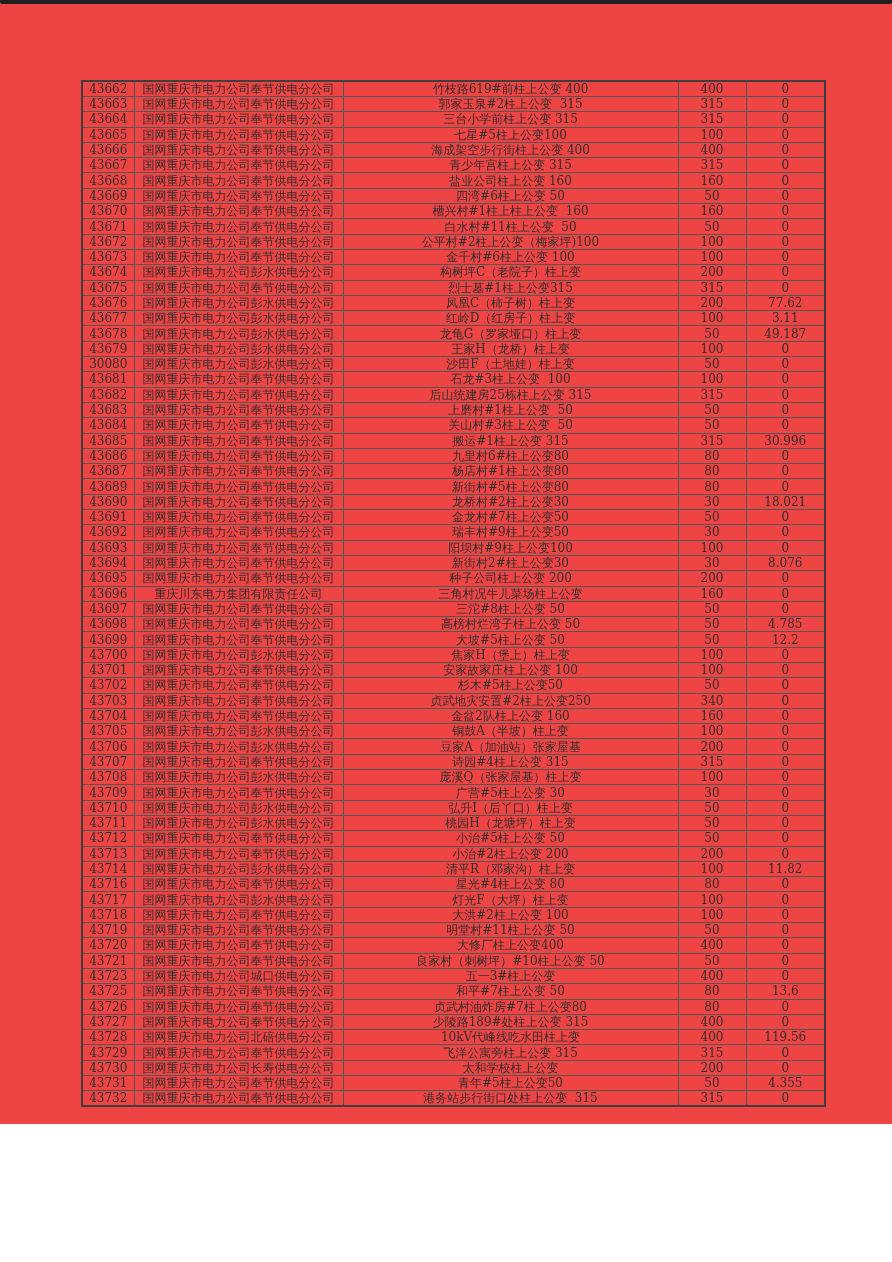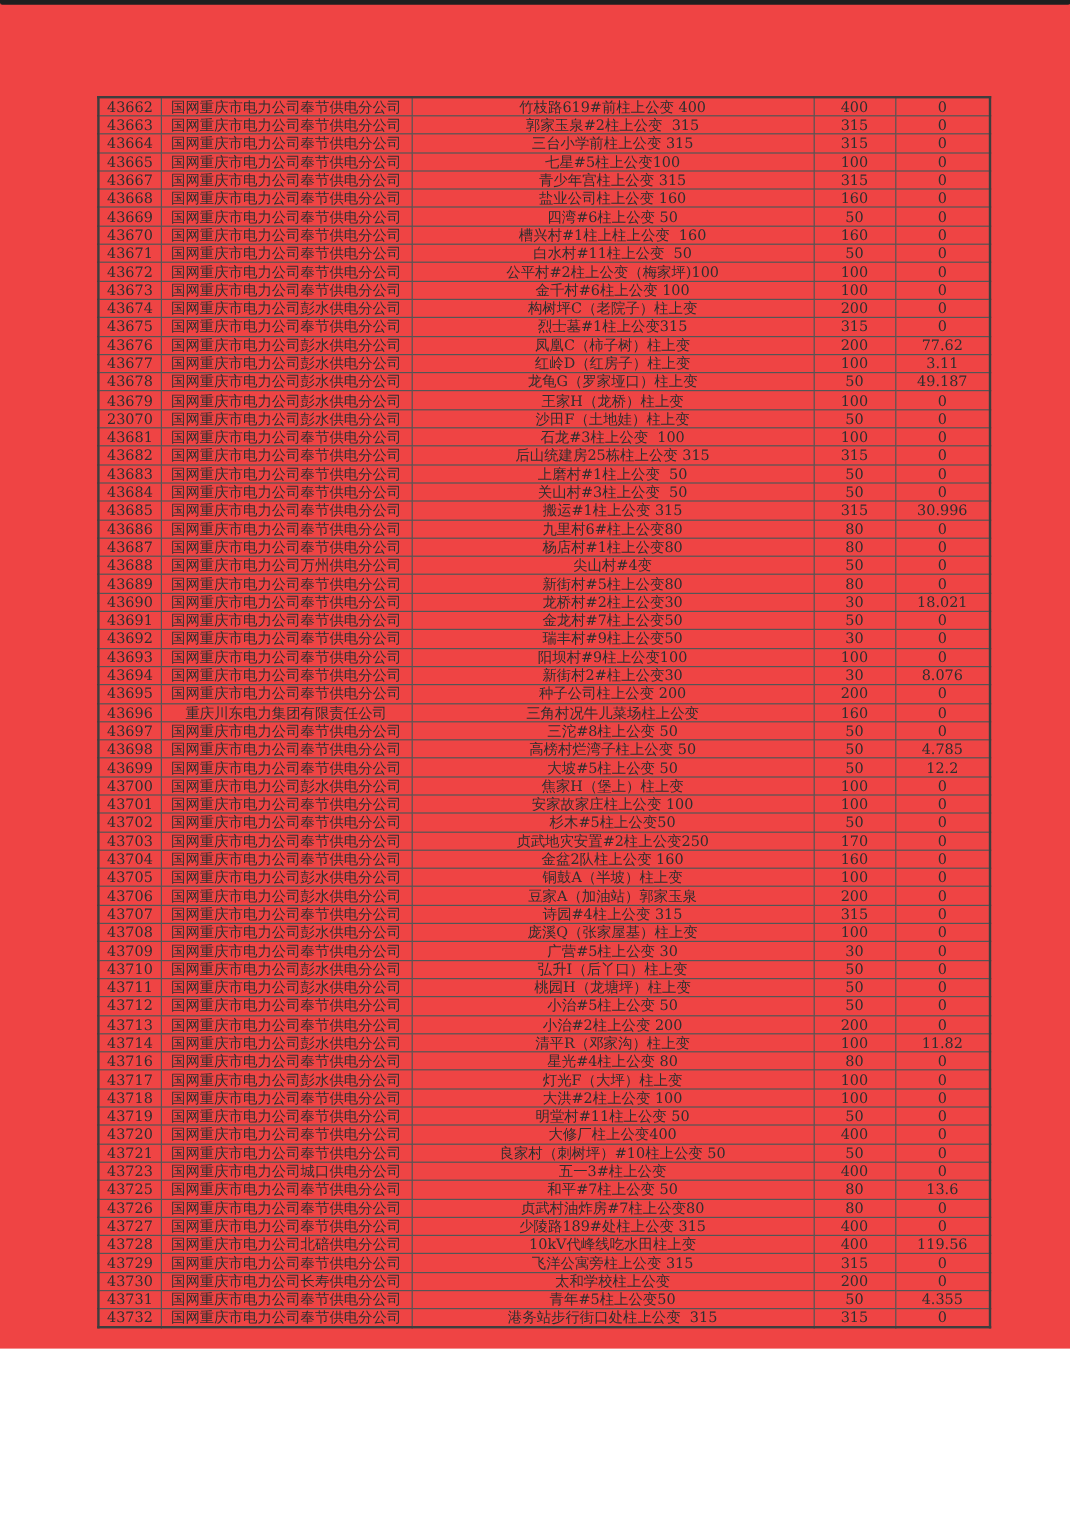--- a/index.html
+++ b/index.html
@@ -82,20 +82,27 @@
           <td>0</td>
         </tr>
         <tr>
           <td>43665</td>
           <td>国网重庆市电力公司奉节供电分公司</td>
           <td>七星#5柱上公变100</td>
           <td>100</td>
           <td>0</td>
         </tr>
         <tr>
+          <td>43666</td>
+          <td>国网重庆市电力公司奉节供电分公司</td>
+          <td>海成架空步行街柱上公变 400</td>
+          <td>400</td>
+          <td>0</td>
+        </tr>
+        <tr>
           <td>43667</td>
           <td>国网重庆市电力公司奉节供电分公司</td>
           <td>青少年宫柱上公变 315</td>
           <td>315</td>
           <td>0</td>
         </tr>
         <tr>
           <td>43668</td>
           <td>国网重庆市电力公司奉节供电分公司</td>
           <td>盐业公司柱上公变 160</td>
@@ -173,21 +180,21 @@
           <td>49.187</td>
         </tr>
         <tr>
           <td>43679</td>
           <td>国网重庆市电力公司彭水供电分公司</td>
           <td>王家H（龙桥）柱上变</td>
           <td>100</td>
           <td>0</td>
         </tr>
         <tr>
-          <td>23070</td>
+          <td>30080</td>
           <td>国网重庆市电力公司彭水供电分公司</td>
           <td>沙田F（土地娃）柱上变</td>
           <td>50</td>
           <td>0</td>
         </tr>
         <tr>
           <td>43681</td>
           <td>国网重庆市电力公司奉节供电分公司</td>
           <td>石龙#3柱上公变  100</td>
           <td>100</td>
@@ -226,27 +233,20 @@
           <td>国网重庆市电力公司奉节供电分公司</td>
           <td>九里村6#柱上公变80</td>
           <td>80</td>
           <td>0</td>
         </tr>
         <tr>
           <td>43687</td>
           <td>国网重庆市电力公司奉节供电分公司</td>
           <td>杨店村#1柱上公变80</td>
           <td>80</td>
-          <td>0</td>
-        </tr>
-        <tr>
-          <td>43688</td>
-          <td>国网重庆市电力公司万州供电分公司</td>
-          <td>尖山村#4变</td>
-          <td>50</td>
           <td>0</td>
         </tr>
         <tr>
           <td>43689</td>
           <td>国网重庆市电力公司奉节供电分公司</td>
           <td>新街村#5柱上公变80</td>
           <td>80</td>
           <td>0</td>
         </tr>
         <tr>
@@ -337,41 +337,41 @@
           <td>43702</td>
           <td>国网重庆市电力公司奉节供电分公司</td>
           <td>杉木#5柱上公变50</td>
           <td>50</td>
           <td>0</td>
         </tr>
         <tr>
           <td>43703</td>
           <td>国网重庆市电力公司奉节供电分公司</td>
           <td>贞武地灾安置#2柱上公变250</td>
-          <td>170</td>
+          <td>340</td>
           <td>0</td>
         </tr>
         <tr>
           <td>43704</td>
           <td>国网重庆市电力公司奉节供电分公司</td>
           <td>金盆2队柱上公变 160</td>
           <td>160</td>
           <td>0</td>
         </tr>
         <tr>
           <td>43705</td>
           <td>国网重庆市电力公司彭水供电分公司</td>
           <td>铜鼓A（半坡）柱上变</td>
           <td>100</td>
           <td>0</td>
         </tr>
         <tr>
           <td>43706</td>
           <td>国网重庆市电力公司彭水供电分公司</td>
-          <td>豆家A（加油站）郭家玉泉</td>
+          <td>豆家A（加油站）张家屋基</td>
           <td>200</td>
           <td>0</td>
         </tr>
         <tr>
           <td>43707</td>
           <td>国网重庆市电力公司奉节供电分公司</td>
           <td>诗园#4柱上公变 315</td>
           <td>315</td>
           <td>0</td>
         </tr>

